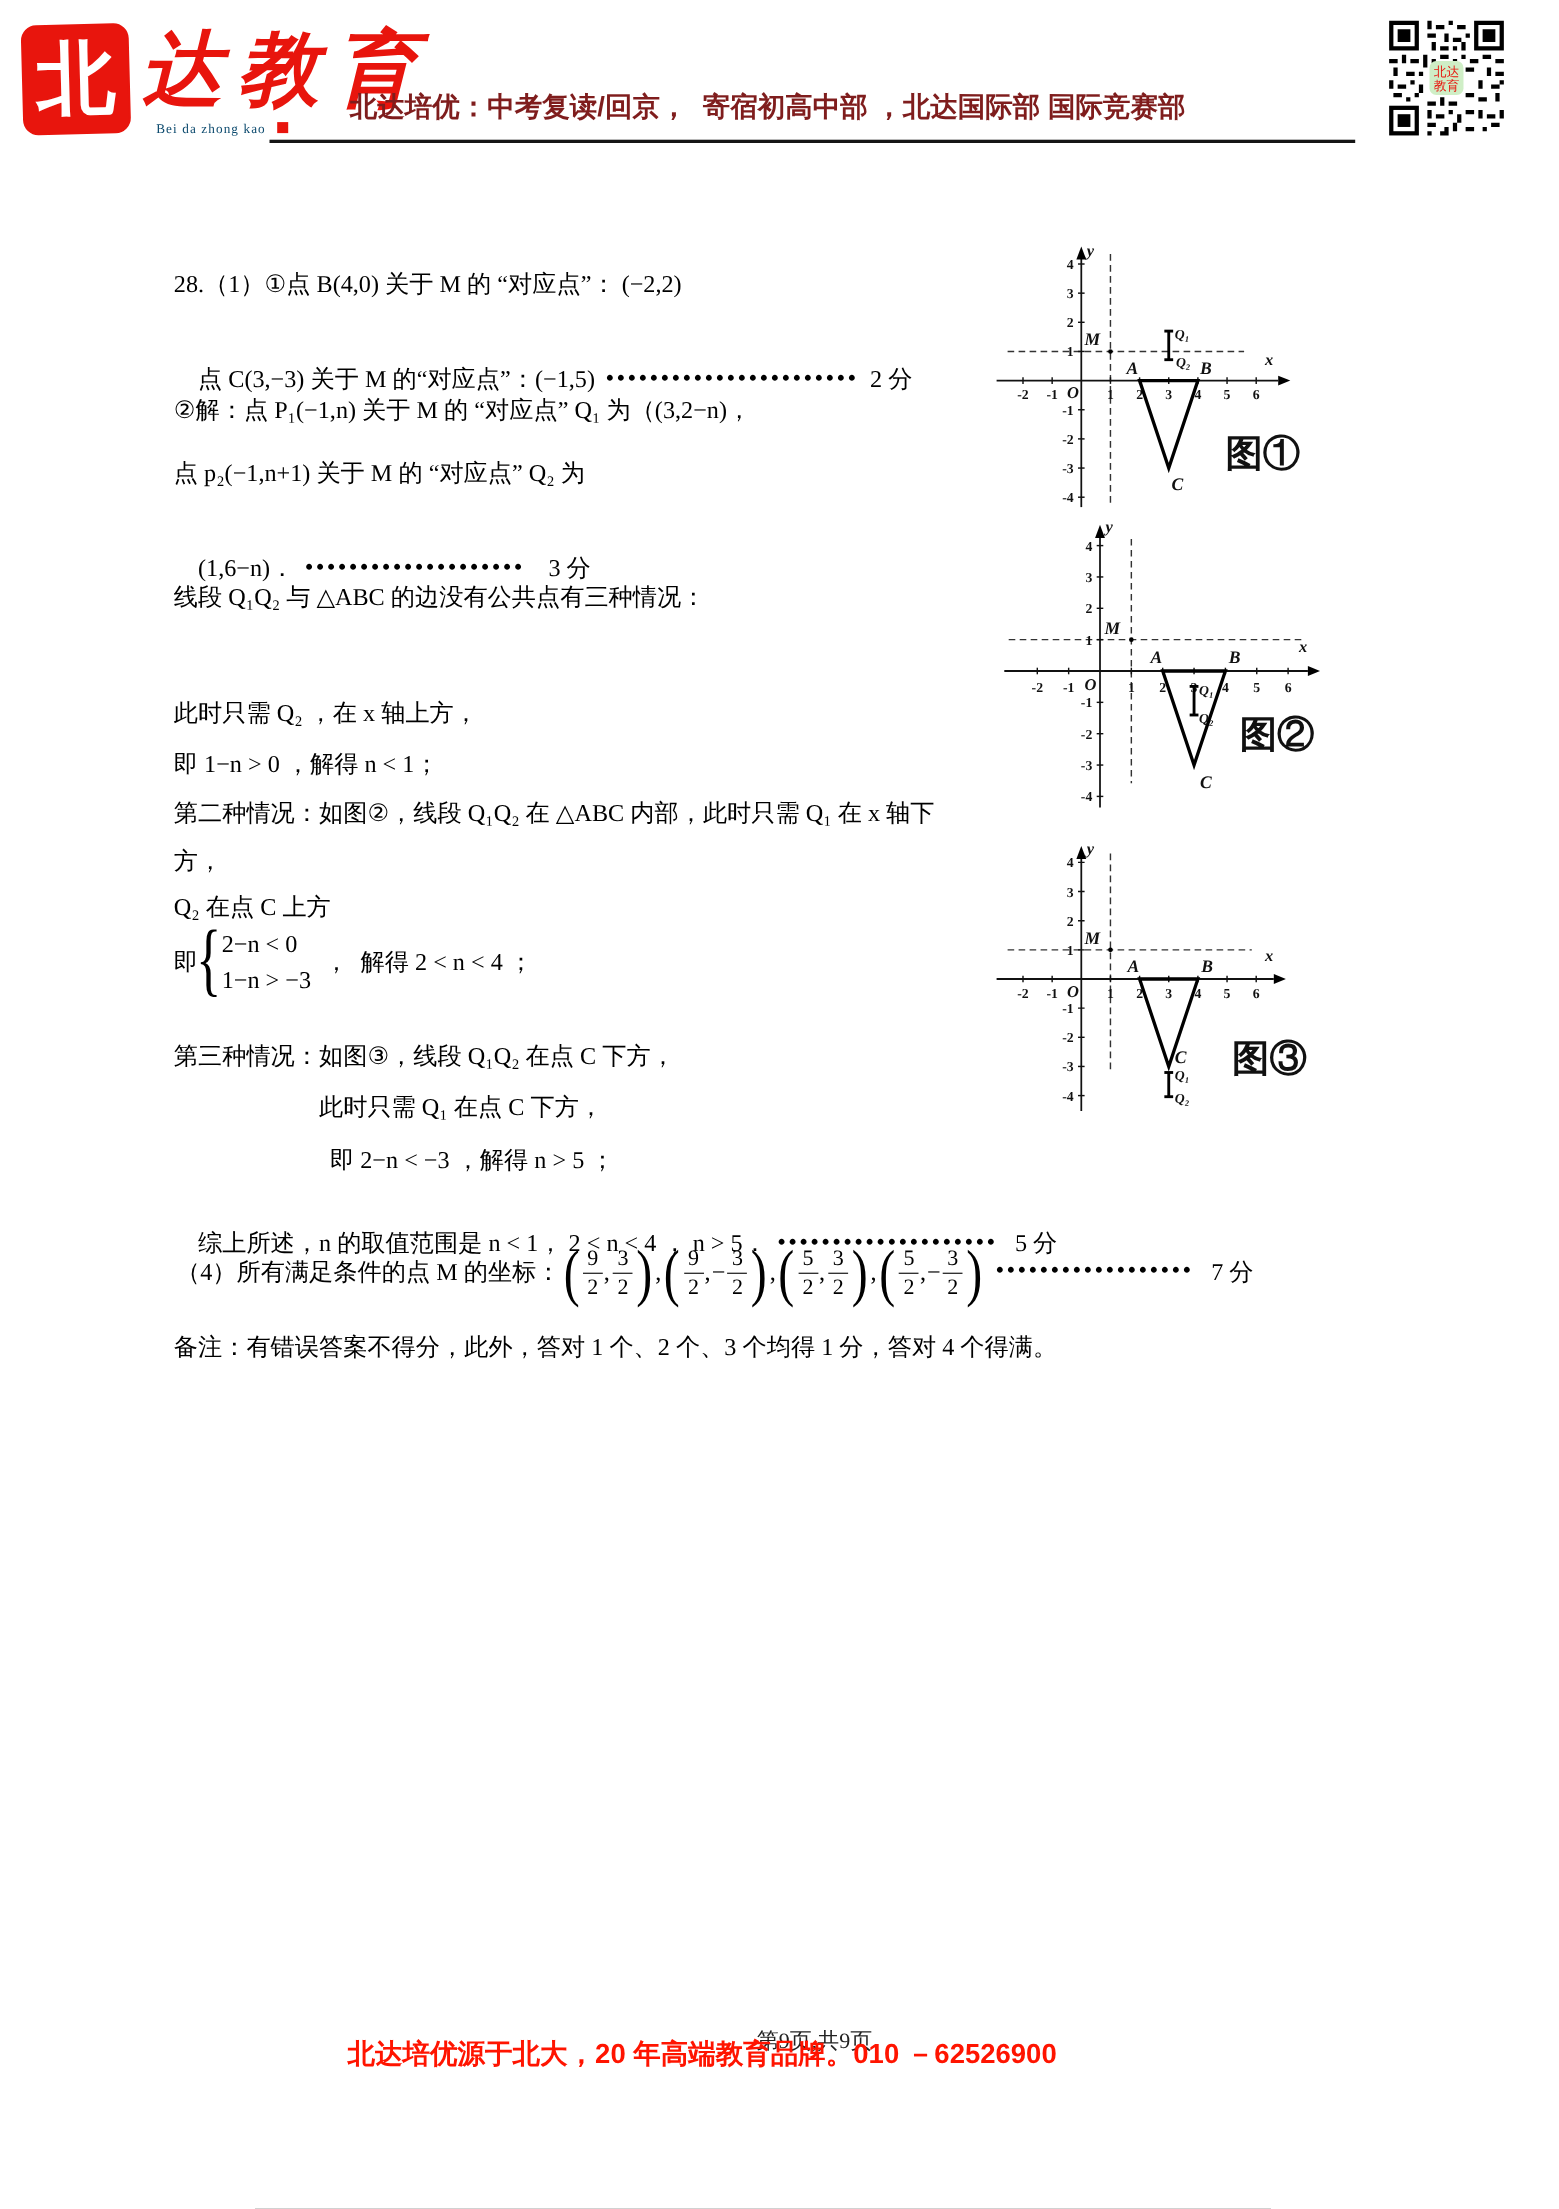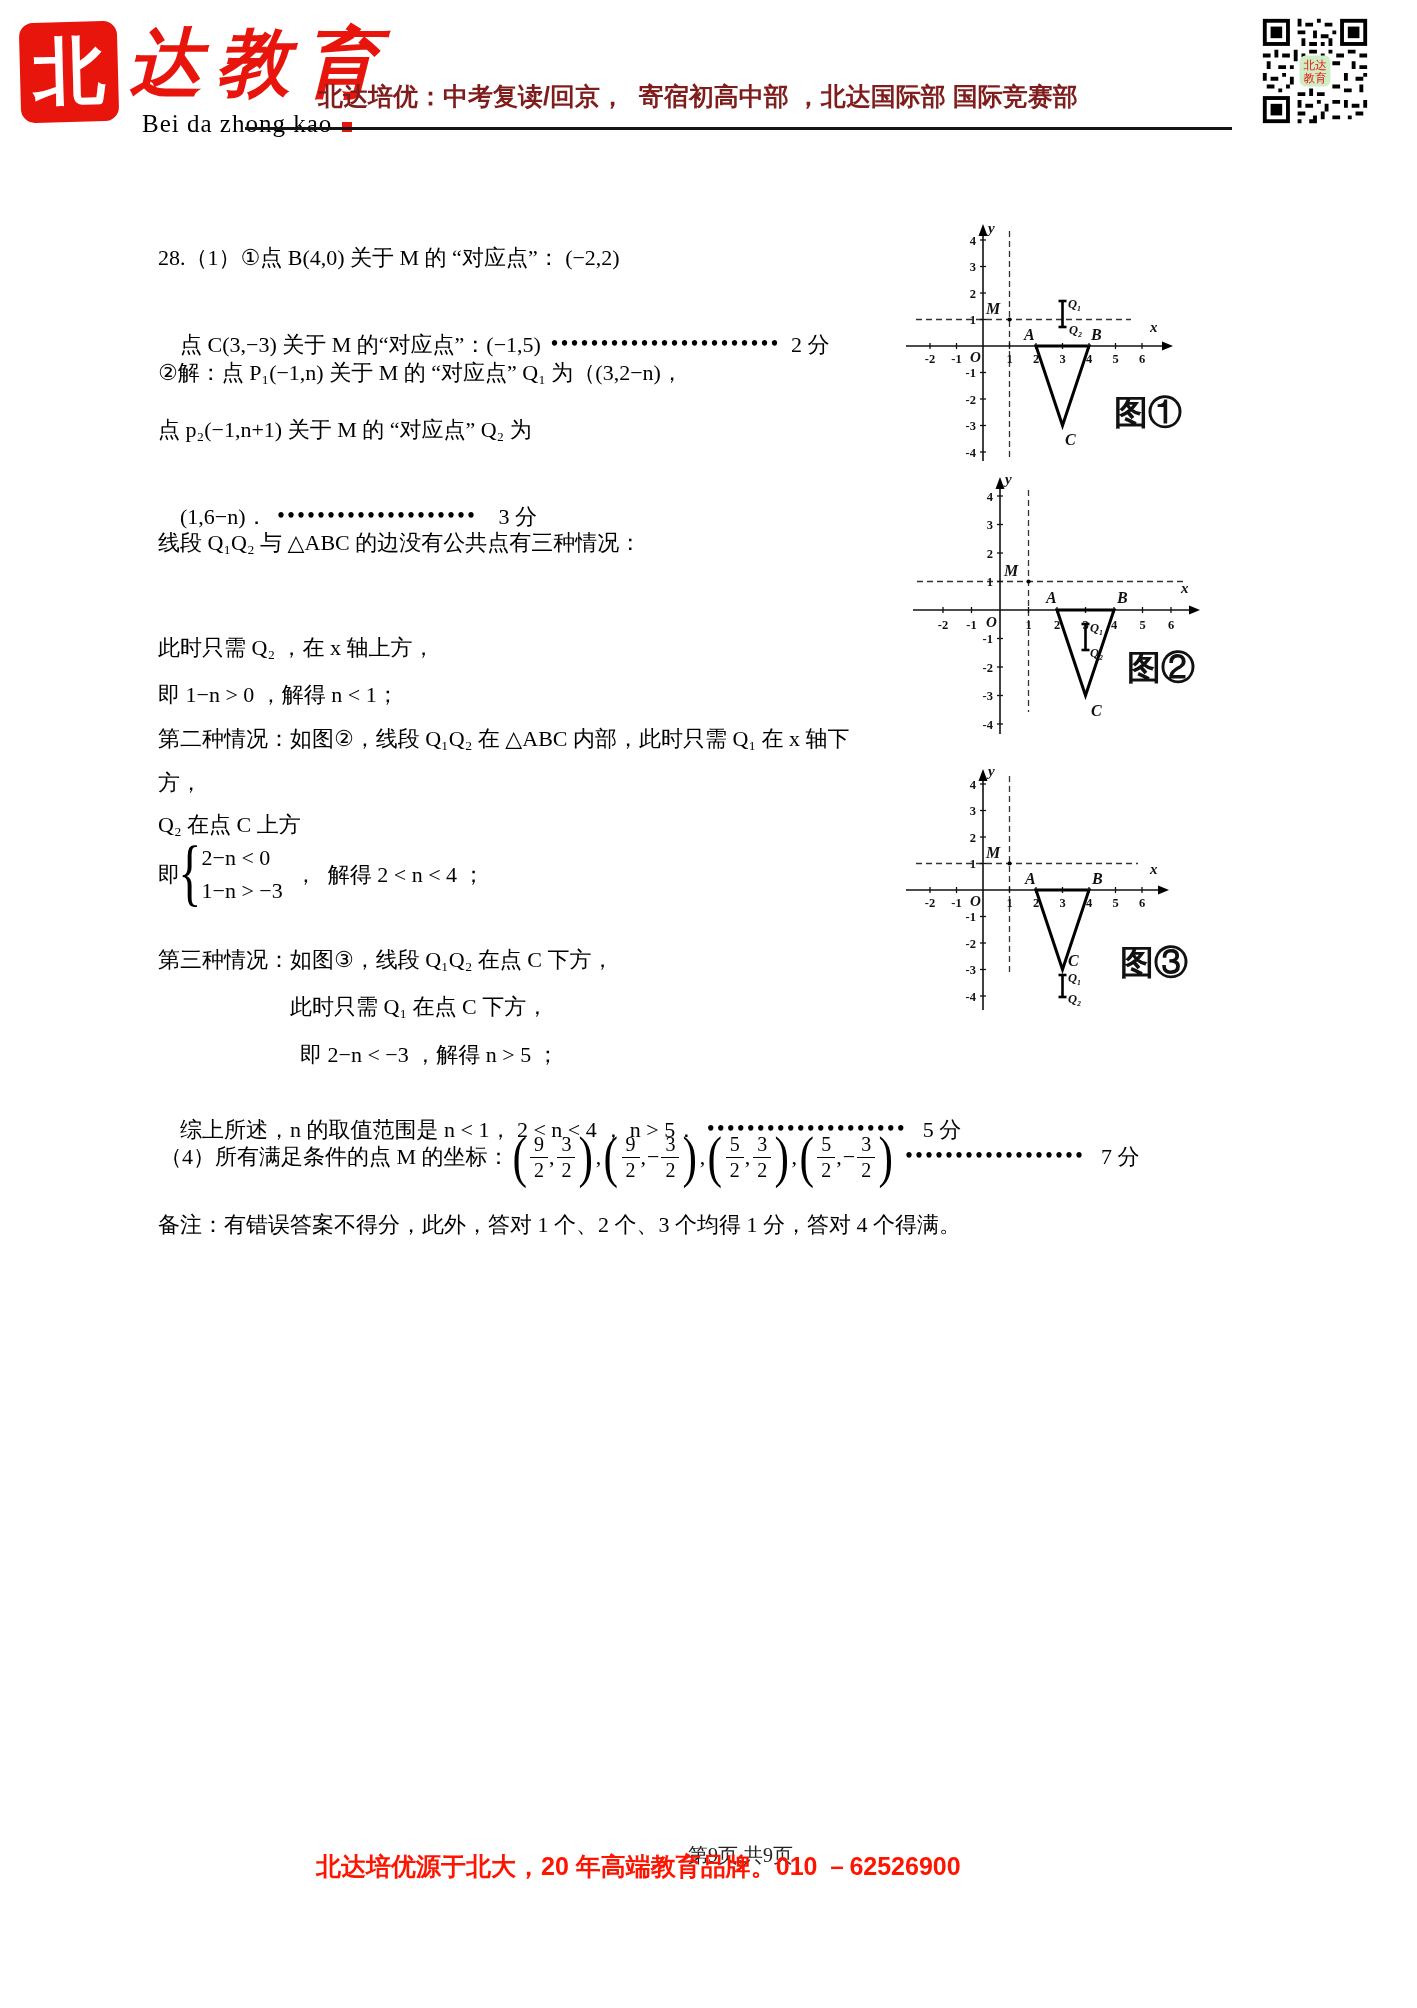--- a/index.html
+++ b/index.html
@@ -5,21 +5,21 @@
   html,body{margin:0;padding:0;background:#888;}
   .page{position:relative;width:1417px;height:2008px;background:#ffffff;overflow:hidden;
         font-family:"Liberation Serif","DejaVu Serif","DejaVu Sans",serif;color:#000;}
   
   .seal{position:absolute;left:22px;top:24px;width:94px;height:96px;background:#e8150d;
         border-radius:12px;display:flex;align-items:center;justify-content:center;
         transform:rotate(-1.5deg);box-shadow:0 0 0 2px #e8150d;}
   .seal span{color:#fff;font-size:72px;font-weight:bold;line-height:1;}
   .brand{position:absolute;left:128px;top:14px;font-size:74px;font-weight:bold;font-style:italic;
          color:#e8150d;letter-spacing:14px;white-space:pre;}
-  .pinyin{position:absolute;left:142px;top:110px;font-size:25px;color:#000000;letter-spacing:1px;text-align:center;}
+  .pinyin{position:absolute;left:142px;top:110px;font-size:12px;color:#0c4a6e;letter-spacing:1px;text-align:center;}
   .redsq{display:inline-block;width:10px;height:10px;background:#e8150d;margin-left:10px;}
   .tagline{position:absolute;left:318px;top:80px;font-size:25px;font-weight:bold;color:#7f1d1d;
            font-family:"Liberation Sans","DejaVu Sans",sans-serif;white-space:pre;}
   .divider{position:absolute;left:245px;top:127px;width:987px;height:3px;background:#151515;}
   .qr{position:absolute;left:1258px;top:15px;width:114px;height:112px;}
   
   .ln{position:absolute;left:158px;font-size:22px;line-height:30px;white-space:pre;}
   .dots{letter-spacing:3px;font-weight:bold;font-size:20px;margin:0 10px;position:relative;top:-2px;}
   .score{white-space:pre;}
   .sys{position:absolute;left:158px;display:flex;align-items:center;font-size:22px;}

